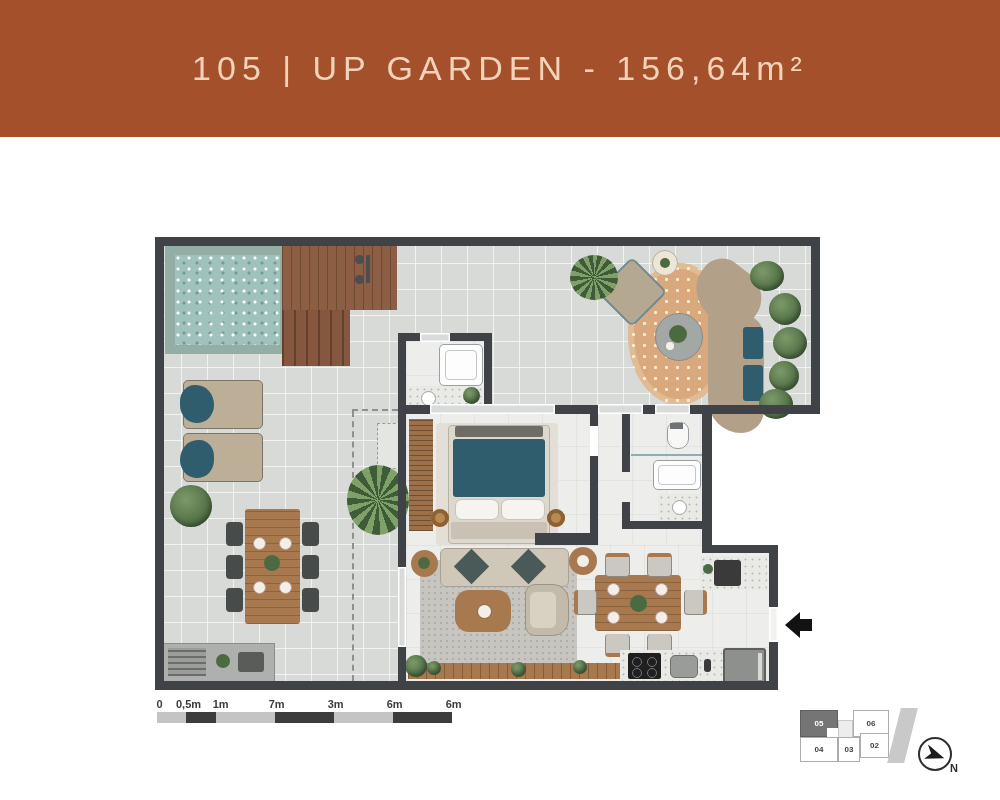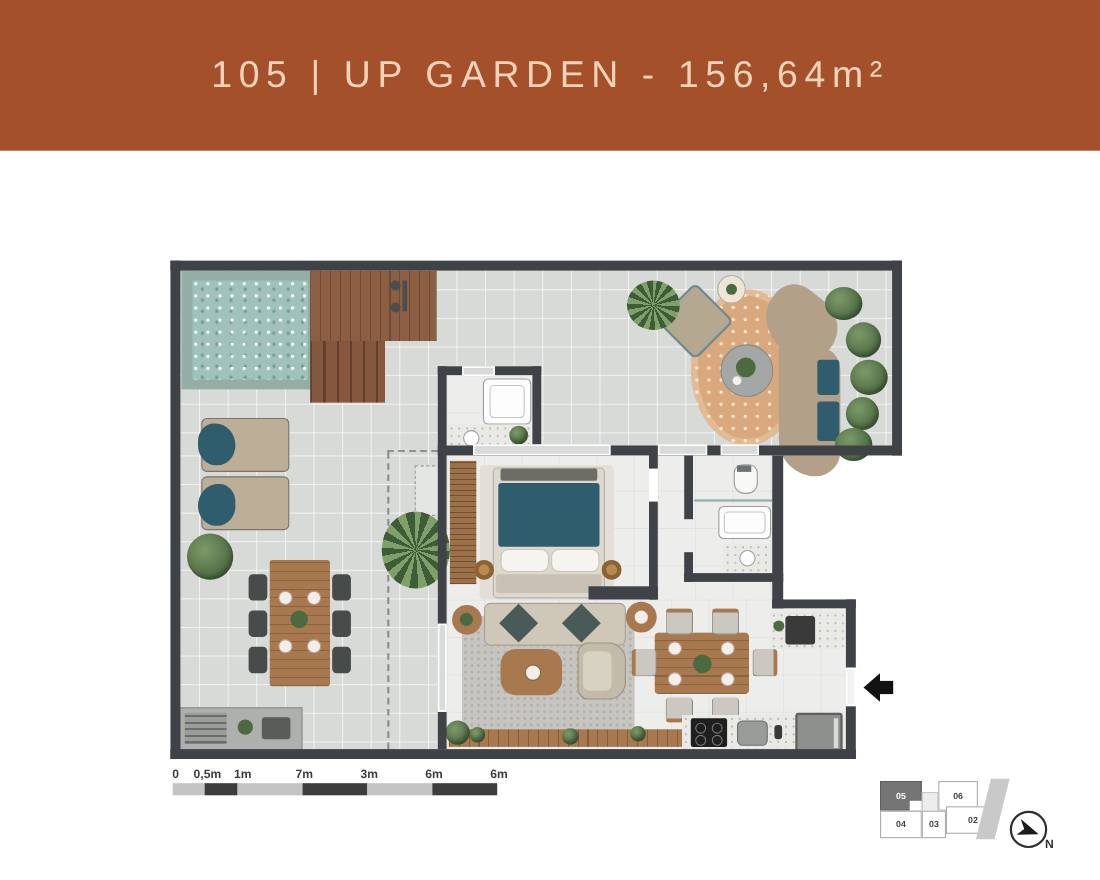--- a/index.html
+++ b/index.html
@@ -308,21 +308,21 @@
     <div class="kp-core" style="left:40px;top:16px;width:13px;height:17px;"></div>
     <div class="kp-unit" style="left:55px;top:6px;width:34px;height:25px;">
       <span>06</span>
     </div>
     <div class="kp-unit" style="left:2px;top:33px;width:36px;height:23px;">
       <span>04</span>
     </div>
     <div class="kp-unit" style="left:40px;top:33px;width:20px;height:23px;">
       <span>03</span>
     </div>
-    <div class="kp-unit" style="left:62px;top:29px;width:27px;height:23px;padding-left:10px;">
+    <div class="kp-unit" style="left:62px;top:29px;width:27px;height:23px;">
       <span>02</span>
     </div>
     <div class="kp-ramp" style="left:96px;top:4px;width:17px;height:55px;"></div>
   </div>
 
   <div class="compass">
     <div class="dart"></div>
   </div>
   <span class="compass-n">N</span>
 

